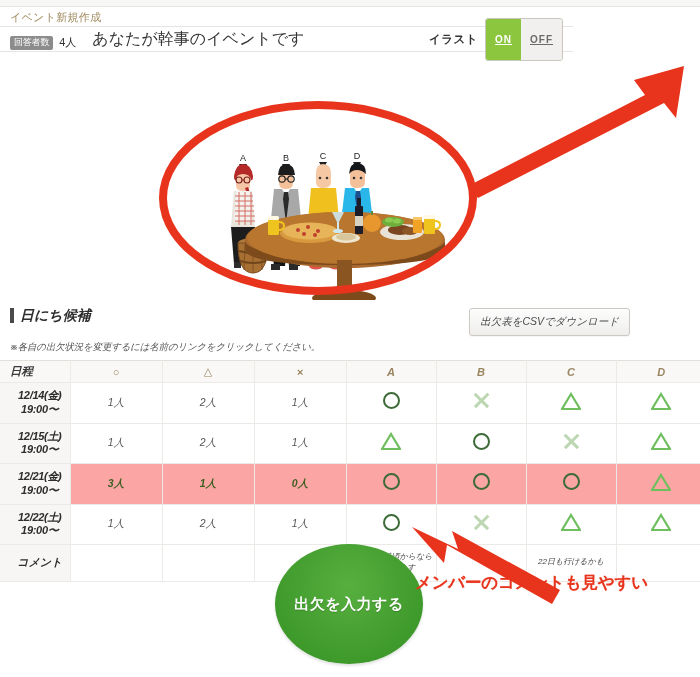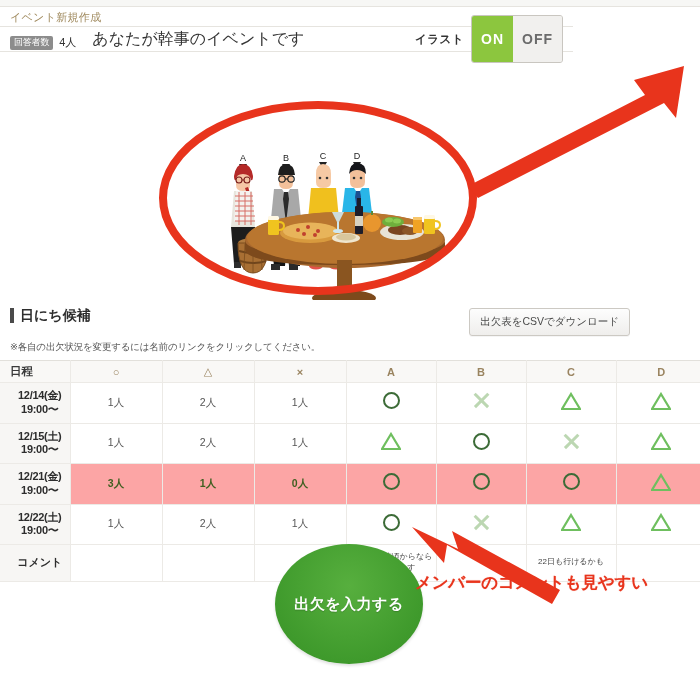--- a/index.html
+++ b/index.html
@@ -46,33 +46,33 @@
     border-radius:2px; letter-spacing:-.2px; line-height:1.1;
   }
   .resp-count { font-size:11px; color:#333; }
   .organizer-note { font-size:16px; color:#333; margin-left:10px; }
   .subbar-right { display:flex; align-items:center; gap:7px; }
   .illust-label { font-size:11.5px; color:#333; font-weight:bold; letter-spacing:.5px;margin-left:46px; }
   .toggle {
     display:flex; border:1px solid #c9c6c0; border-radius:3px; overflow:hidden;
     background:#f1f0ee;
   }
-  .toggle span { font-size:14px; font-weight:bold; padding:15px 9px; letter-spacing:1px; }
+  .toggle span { font-size:10px; font-weight:bold; padding:15px 9px; letter-spacing:1px;text-decoration:underline; }
   .toggle .on  { background:#8cc63e; color:#ffffff; }
   .toggle .off { background:#f1f0ee; color:#6b6b6b; }
 
   
   .illust-area {
     position:absolute; top:88px; left:0; width:700px; height:212px;
     background:#ffffff; overflow:hidden;
   }
   .illust-svg { position:absolute; top:0; left:0; }
 
   
-  .section { position:absolute; top:300px; left:0; width:640px; }
+  .section { position:absolute; top:300px; left:0; width:640px;font-style:italic; }
   .sec-head-row {
     display:flex; align-items:flex-start; justify-content:space-between;
     padding:8px 10px 0 10px;
   }
   .sec-title {
     font-size:14px; font-weight:bold; color:#2d2d2d;
     border-left:4px solid #4a4a4a; padding-left:6px; line-height:1.1;
   }
   .sec-note { font-size:9.5px; color:#555; padding:5px 10px 6px 10px; letter-spacing:-.2px; }
   .btn-csv {

